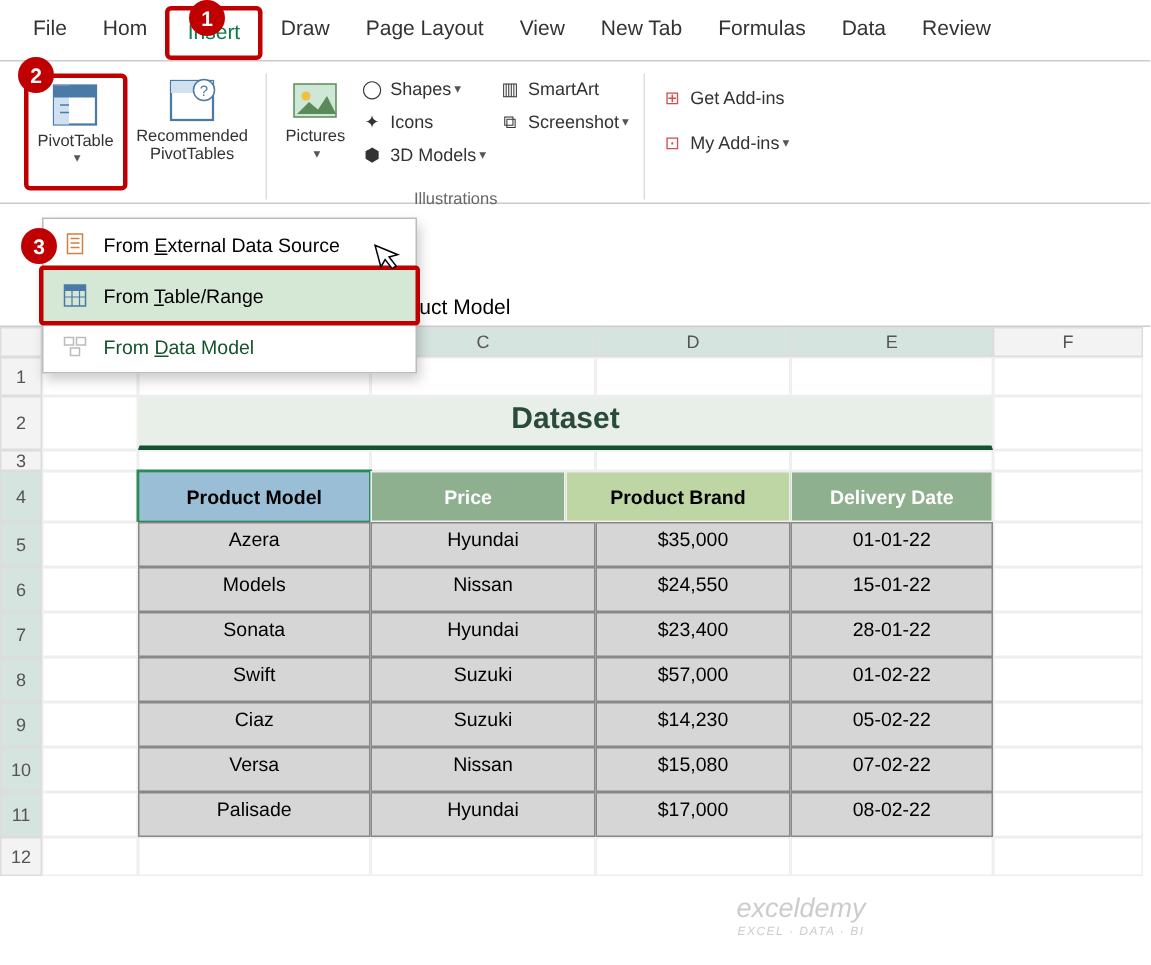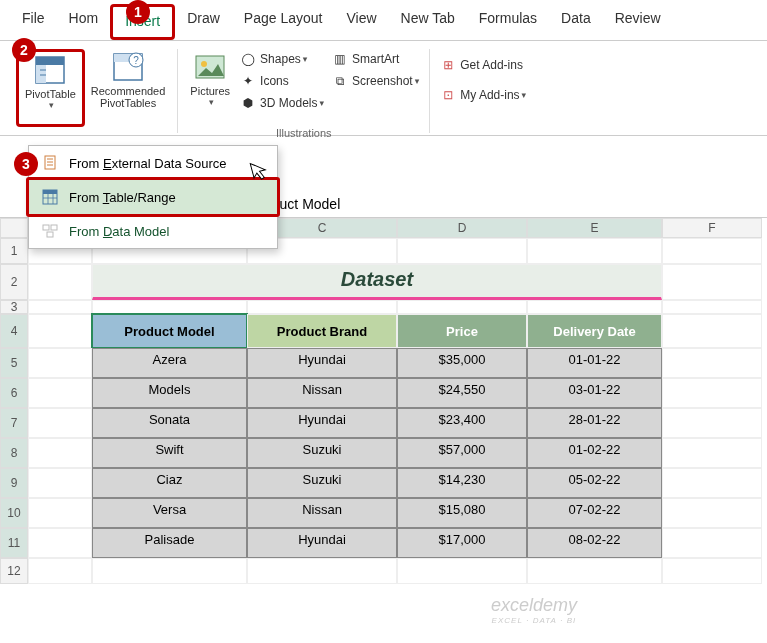--- a/index.html
+++ b/index.html
@@ -45,21 +45,21 @@
 .ch-6 { width: 100px; }
 .col-header.sel { background: #d5e4de; }
 .row { display: flex; }
 .rownum { width: 28px; background: #f3f3f3; border: 1px solid #ddd; font-size: 12px; text-align: center; color: #555; display: flex; align-items: center; justify-content: center; }
 .rownum.sel { background: #d5e4de; }
 .cell { border: 1px solid #eee; font-size: 13px; padding: 3px 4px; height: 26px; }
 .c1 { width: 64px; } .c2 { width: 155px; } .c3 { width: 150px; } .c4 { width: 130px; } .c5 { width: 135px; } .c6 { width: 100px; }
 
 
 .title-row .cell { height: 36px; }
-.dataset-title { background: #e8eee8; text-align: center; font-size: 20px; font-weight: bold; font-style: italic; color: #2a4a3a; border-bottom: 3px solid #ec4899; }
+.dataset-title { background: #e8eee8; text-align: center; font-size: 20px; font-weight: bold; color: #2a4a3a; border-bottom: 3px solid #14532d; }
 .thdr { font-weight: bold; text-align: center; height: 34px; }
 .thdr.c2 { background: #9abed6; } .thdr.c3 { background: #bed6a4; }
 .thdr.c4 { background: #8fb08f; color: #fff; } .thdr.c5 { background: #8fb08f; color: #fff; }
 .tcell { background: #d6d6d6; text-align: center; height: 30px; border: 1px solid #888; }
 .data-row .rownum { height: 30px; }
 .hdr-row .rownum { height: 34px; }
 .table-outline { outline: 2px solid #2a8a5a; outline-offset: -1px; }
 
 
 .badge { position: absolute; width: 24px; height: 24px; border-radius: 50%; background: #c00000; color: #fff; font-weight: bold; font-size: 14px; display: flex; align-items: center; justify-content: center; z-index: 20; }
@@ -250,43 +250,43 @@
       <div class="cell c3" style="height:14px"></div>
       <div class="cell c4" style="height:14px"></div>
       <div class="cell c5" style="height:14px"></div>
       <div class="cell c6" style="height:14px"></div>
     </div>
 
   <div class="row hdr-row">
       <div class="rownum sel">4</div>
       <div class="cell c1" style="height:34px"></div>
     <div class="cell thdr c2 table-outline" style="display:flex;align-items:center;justify-content:center">Product Model</div>
+    <div class="cell thdr c4" style="display:flex;align-items:center;justify-content:center">Price</div>
     <div class="cell thdr c3" style="display:flex;align-items:center;justify-content:center">Product Brand</div>
-    <div class="cell thdr c4" style="display:flex;align-items:center;justify-content:center">Price</div>
     <div class="cell thdr c5" style="display:flex;align-items:center;justify-content:center">Delivery Date</div>
     <div class="cell c6" style="height:34px"></div>
   </div>
 
   <div id="data-rows">
       <div class="row data-row">
         <div class="rownum sel">5</div>
         <div class="cell c1" style="height:30px"></div>
         <div class="cell tcell c2">Azera</div>
         <div class="cell tcell c3">Hyundai</div>
         <div class="cell tcell c4">$35,000</div>
         <div class="cell tcell c5">01-01-22</div>
         <div class="cell c6" style="height:30px"></div>
       </div>
       <div class="row data-row">
         <div class="rownum sel">6</div>
         <div class="cell c1" style="height:30px"></div>
         <div class="cell tcell c2">Models</div>
         <div class="cell tcell c3">Nissan</div>
         <div class="cell tcell c4">$24,550</div>
-        <div class="cell tcell c5">03-01-22</div>
+        <div class="cell tcell c5">15-01-22</div>
         <div class="cell c6" style="height:30px"></div>
       </div>
       <div class="row data-row">
         <div class="rownum sel">7</div>
         <div class="cell c1" style="height:30px"></div>
         <div class="cell tcell c2">Sonata</div>
         <div class="cell tcell c3">Hyundai</div>
         <div class="cell tcell c4">$23,400</div>
         <div class="cell tcell c5">28-01-22</div>
         <div class="cell c6" style="height:30px"></div>

